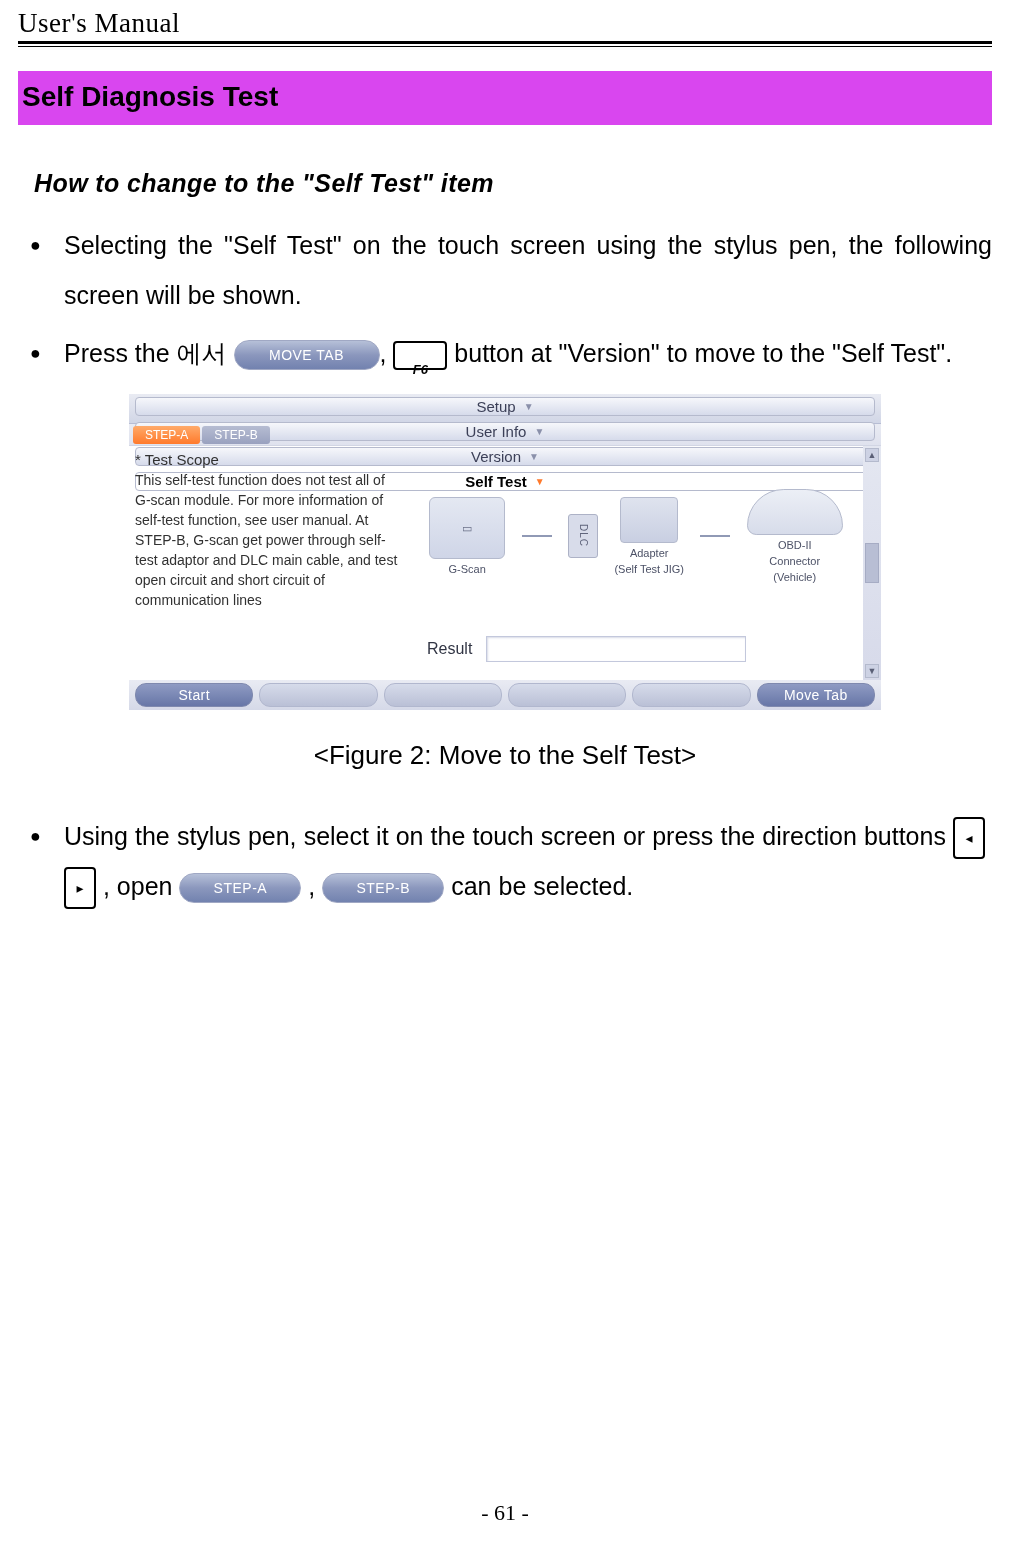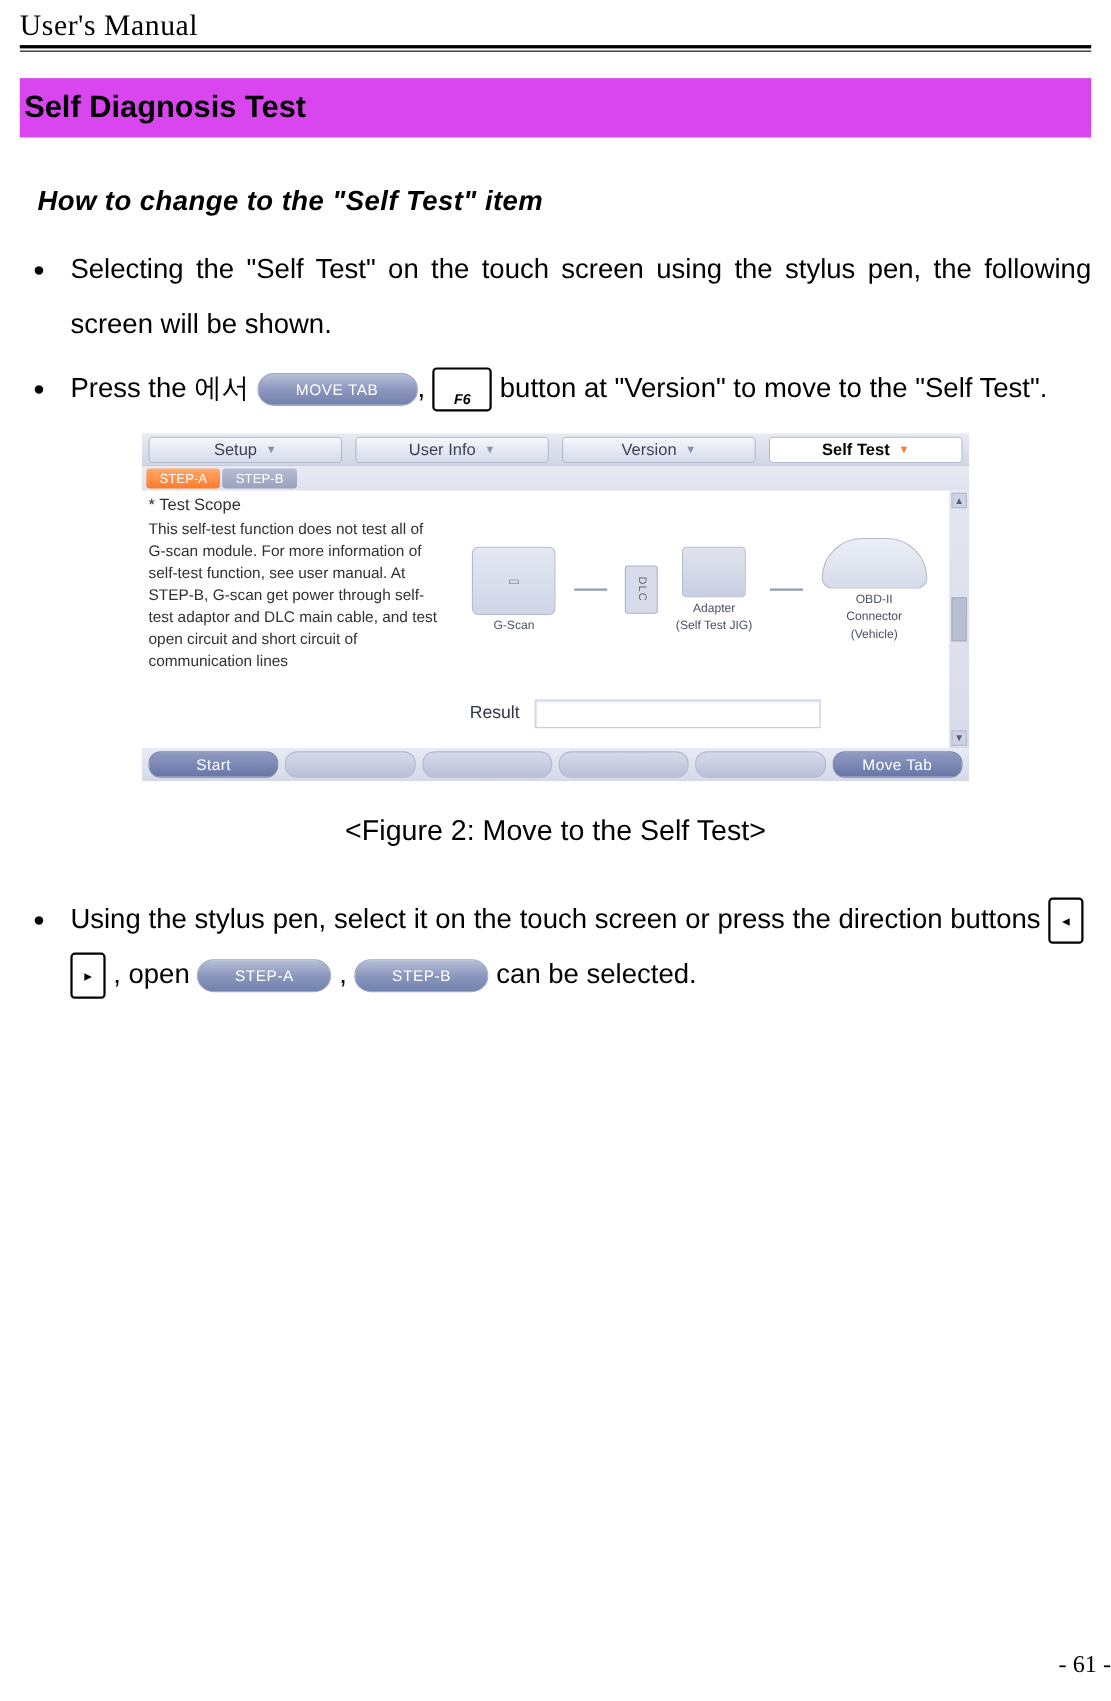--- a/index.html
+++ b/index.html
@@ -76,21 +76,21 @@
   padding: 0 14px;
 }
 .pill-wide { min-width: 146px; }
 .pill-step { min-width: 122px; }
 .f6-key {
   display: inline-flex;
   align-items: flex-start;
   justify-content: center;
   vertical-align: middle;
   width: 54px;
-  height: 40px;
+  height: 29px;
   border: 2px solid #000;
   border-radius: 4px;
   background: #fff;
   font-family: Arial, sans-serif;
   font-weight: 700;
   font-size: 13px;
   font-style: italic;
   padding-top: 2px;
   color: #000;
 }
@@ -147,20 +147,21 @@
 .status-dot {
   width: 18px; height: 8px;
   background: #bfc5d8;
   border: 1px solid #8a90aa;
 }
 .main-tabs {
   display: flex;
   height: 30px;
   background: linear-gradient(#e9ebf3, #d1d6e6);
   border-bottom: 1px solid #b7bdd4;
+  flex-direction: column;
 }
 .tab {
   flex: 1;
   height: 24px;
   margin: 3px 6px;
   border: 1px solid #b5bacd;
   border-radius: 4px;
   background: linear-gradient(#f6f7fb,#d6dbeb);
   display: flex;
   align-items: center;
@@ -308,21 +309,21 @@
 .figure-caption {
   text-align: center;
   font-family: Arial, sans-serif;
   font-size: 26px;
   margin: 6px 0 40px 0;
 }
 .page-num {
   position: absolute;
   bottom: 20px;
   left: 0; right: 0;
-  text-align: right;
+  text-align: center;
   font-family: "Times New Roman", serif;
   font-size: 22px;
 }
 </style>
 </head>
 <body>
 
 <div class="running-header">User's Manual</div>
 <div class="double-rule"></div>
 

